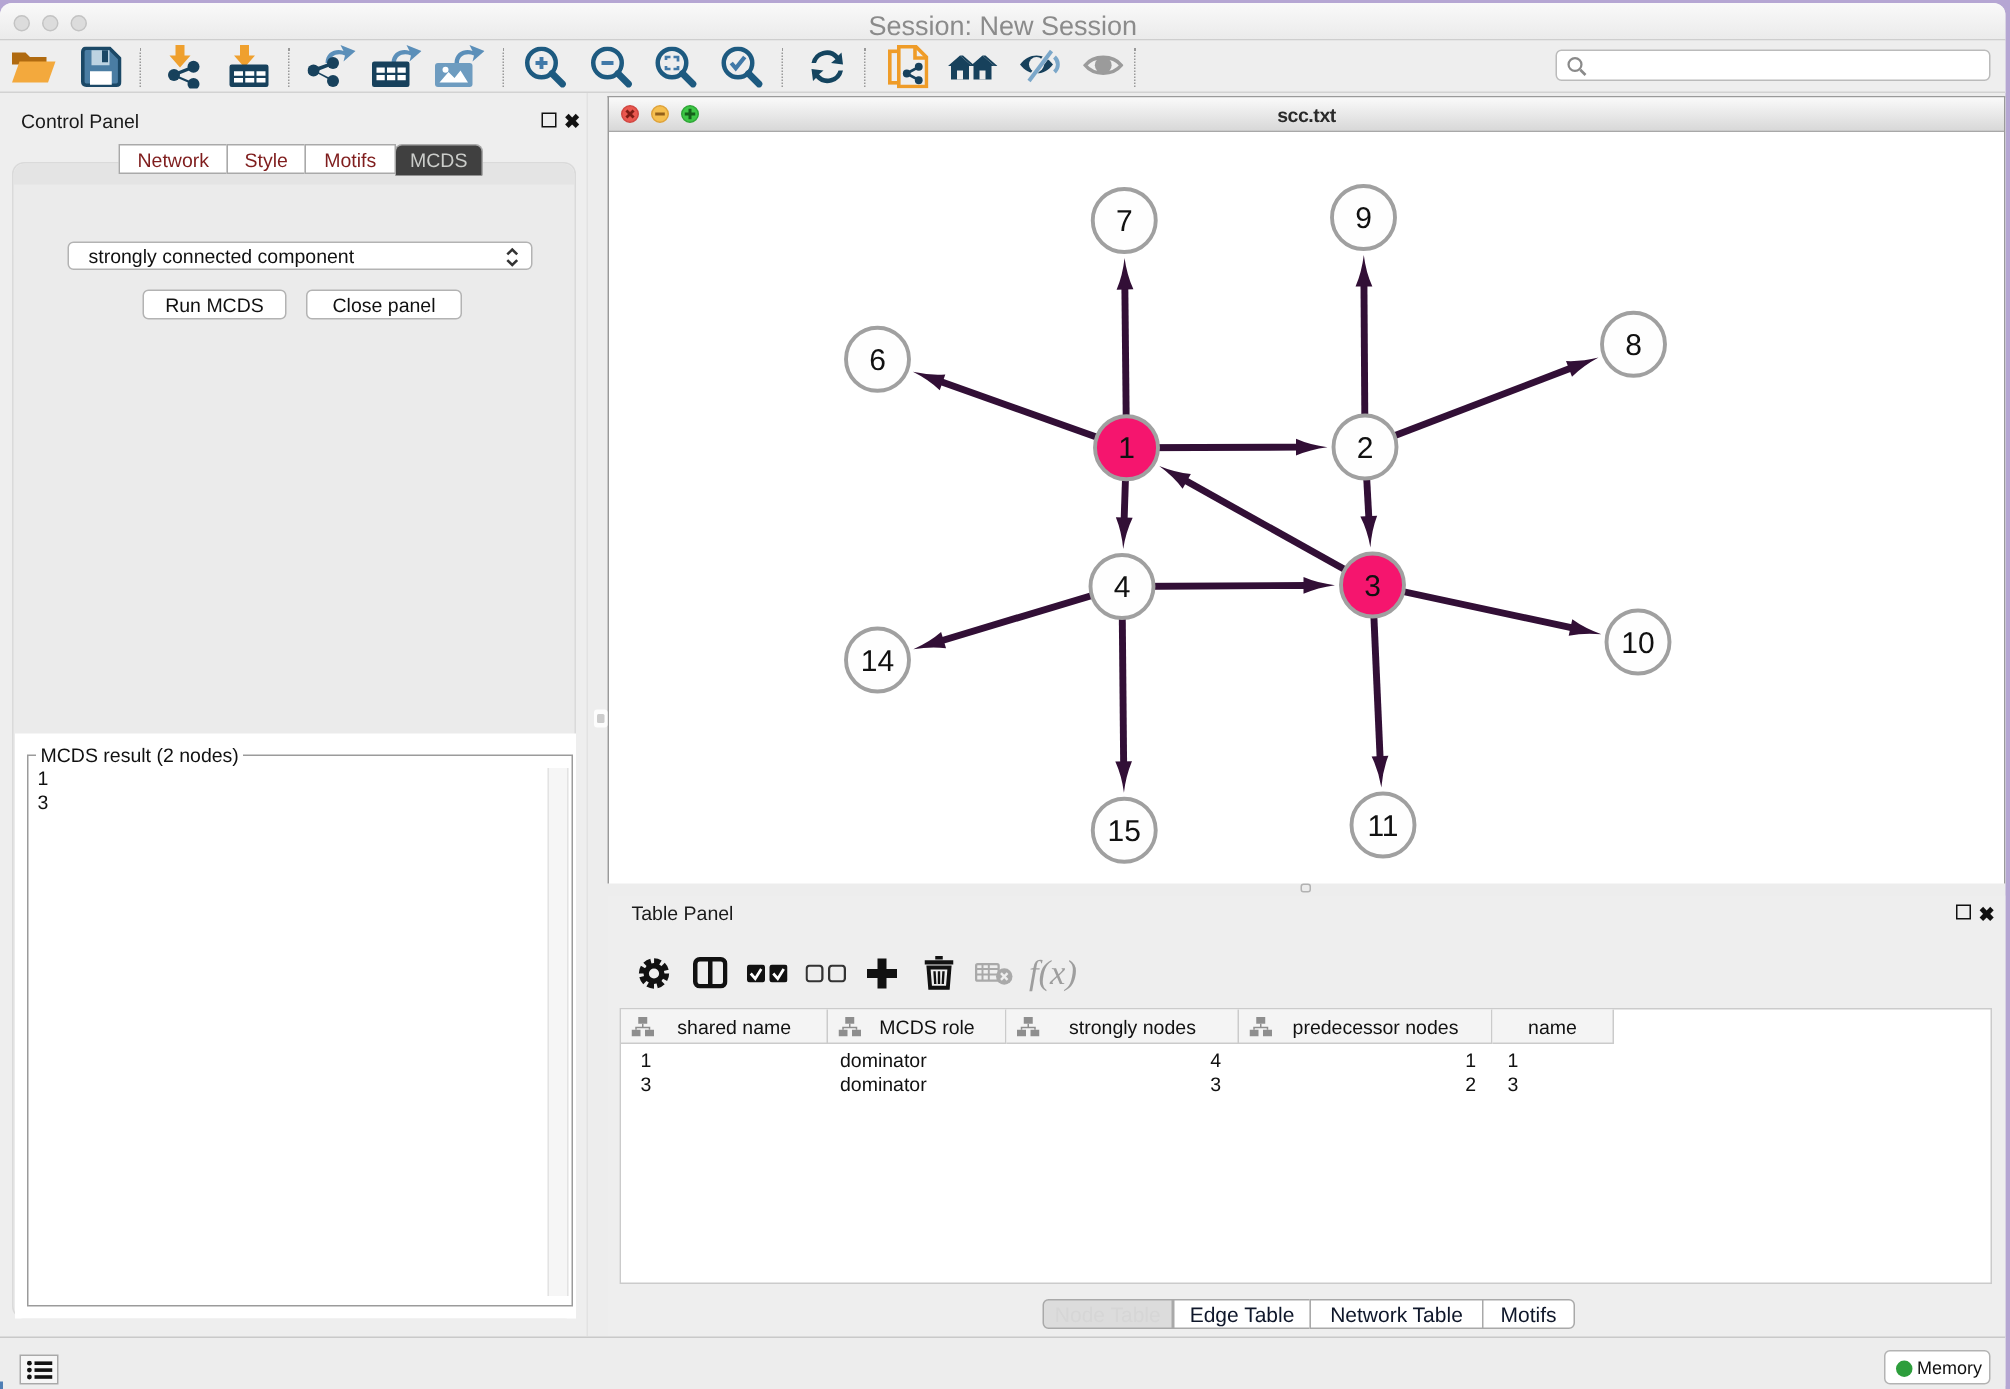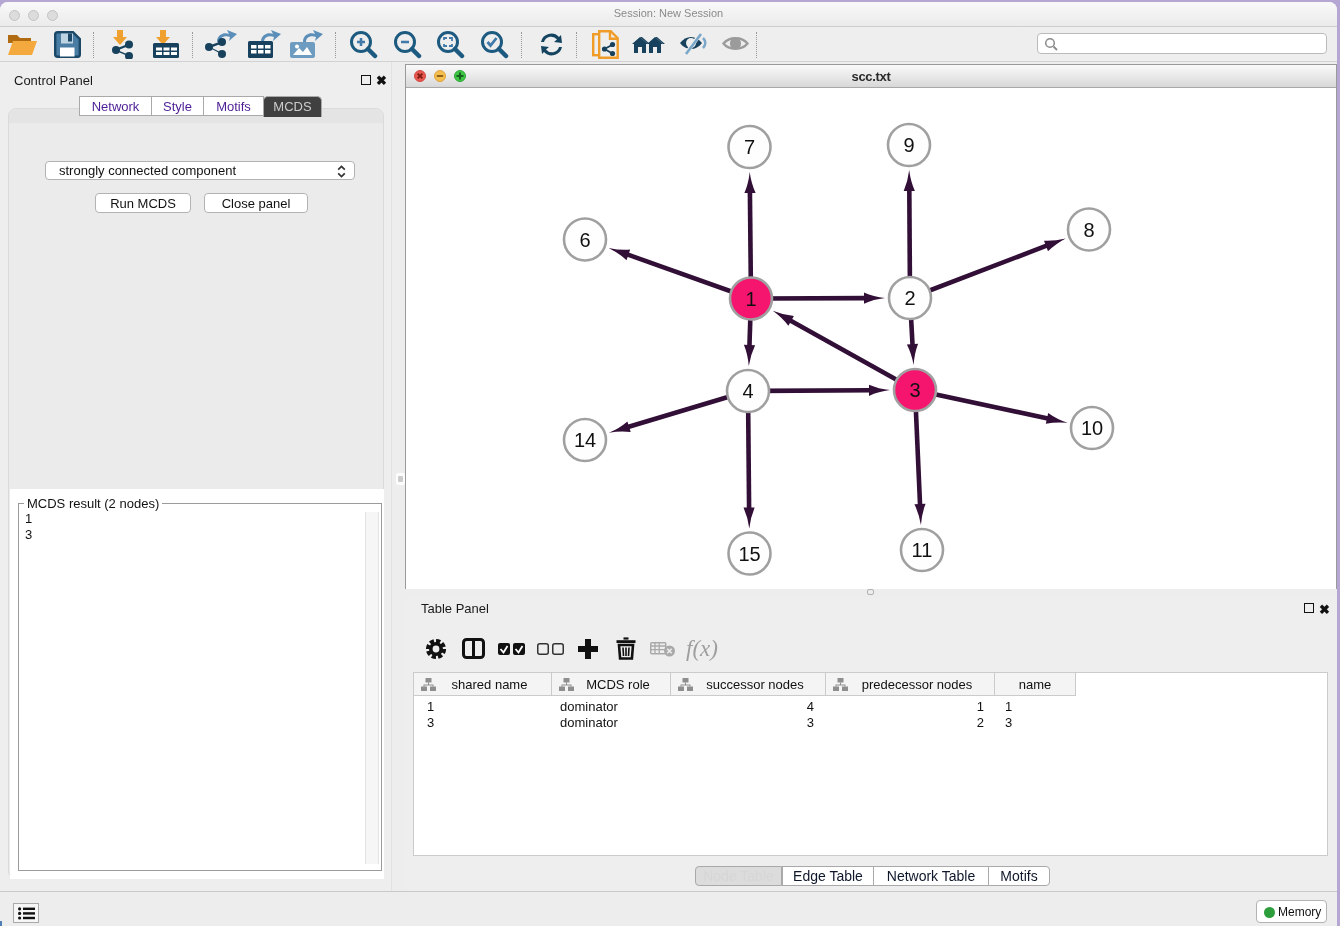--- a/index.html
+++ b/index.html
@@ -1,30 +1,30 @@
 <!DOCTYPE html>
 <html><head><meta charset="utf-8"><style>
 *{margin:0;padding:0;box-sizing:border-box;}
 html,body{width:1340px;height:926px;overflow:hidden;}
 body{background:#b5a6d3;font-family:"Liberation Sans",sans-serif;position:relative;}
 .abs{position:absolute;}
 #win{position:absolute;left:0;top:2px;width:1337px;height:924px;background:#ededed;border-radius:8px 8px 0 0;overflow:hidden;}
 #titlebar{position:absolute;left:0;top:0;width:1337px;height:25px;background:linear-gradient(#f9f9f9,#ebebeb);border-bottom:1px solid #cecece;}
 .macdot{position:absolute;top:8px;width:11px;height:11px;border-radius:50%;background:#dcdcdc;border:1px solid #c3c3c3;}
-#titletext{position:absolute;top:5px;width:100%;text-align:center;font-size:11px;color:#8b8b8b;}
+#titletext{position:absolute;top:5px;width:100%;text-align:center;font-size:18px;color:#8b8b8b;}
 #toolbar{position:absolute;left:0;top:25px;width:1337px;height:35px;background:#eeeeee;border-bottom:1px solid #d2d2d2;}
 .tsep{position:absolute;top:5px;height:26px;width:0;border-left:1px dotted #999;}
 .ticon{position:absolute;top:1px;}
 #searchbox{position:absolute;left:1037px;top:6px;width:290px;height:21px;background:#fff;border:1px solid #bbb;border-radius:4px;}
 
 #cpanel{position:absolute;left:0;top:60px;width:392px;height:829px;background:#eeeeee;border-right:1px solid #e2e2e2;}
 .paneltitle{font-size:13px;color:#1a1a1a;}
 .panelico{position:absolute;font-size:13px;color:#111;}
 #cpbox{position:absolute;left:8px;top:46px;width:376px;height:771px;background:#ebebeb;border:1px solid #dadada;border-radius:8px;}
-.cptab{position:absolute;top:34px;height:20px;background:#fff;border:1px solid #a9a9a9;font-size:13px;color:#4c1d95;text-align:center;line-height:19px;z-index:5;}
+.cptab{position:absolute;top:34px;height:20px;background:#fff;border:1px solid #a9a9a9;font-size:13px;color:#7f1d1d;text-align:center;line-height:19px;z-index:5;}
 #whiteband{position:absolute;left:1px;top:380px;width:374px;height:390px;background:#fff;}
 #grpbox{position:absolute;left:8px;top:14px;width:364px;height:368px;border:1px solid #9b9b9b;}
 #grptitle{position:absolute;left:5px;top:-8px;background:#fff;padding:0 3px;font-size:13px;color:#111;}
 
 #netwin{position:absolute;left:405px;top:62px;width:932px;height:525px;border:1px solid #9a9a9a;border-bottom:none;background:#fff;}
 #nettitle{position:absolute;left:0;top:0;width:100%;height:23px;background:linear-gradient(#fafafa,#d8d8d8);border-bottom:1px solid #a8a8a8;}
 .tl{position:absolute;top:5px;width:12px;height:12px;border-radius:50%;}
 #netname{position:absolute;top:4px;width:100%;text-align:center;font-size:13px;font-weight:bold;color:#2a2a2a;letter-spacing:-0.3px;}
 
 #tpanel{position:absolute;left:405px;top:595px;width:932px;height:294px;background:#eeeeee;}
@@ -342,21 +342,21 @@
       <svg class="treeico" style="position:absolute;left:419px;top:5px;" width="15" height="13" viewBox="0 0 15 13">
           <g fill="#8e8e8e">
             <rect x="4.5" y="0" width="6" height="4.5"></rect>
             <rect x="0" y="8.5" width="6" height="4.5"></rect>
             <rect x="9" y="8.5" width="6" height="4.5"></rect>
             <path d="M7,4.5 h1 v2 h-1 z M2.5,6.5 h10 v1 h-10 z M2.5,6.5 h1 v2 h-1 z M11.5,6.5 h1 v2 h-1 z"></path>
           </g>
         </svg>
       <div class="thcell" style="left:0;width:138px;padding-left:14px;">shared name</div>
       <div class="thcell" style="left:138px;width:119px;padding-left:14px;">MCDS role</div>
-      <div class="thcell" style="left:257px;width:155px;padding-left:14px;">successor nodes</div>
+      <div class="thcell" style="left:257px;width:155px;padding-left:14px;">strongly nodes</div>
       <div class="thcell" style="left:412px;width:169px;padding-left:14px;">predecessor nodes</div>
       <div class="thcell" style="left:581px;width:81px;">name</div>
       <div class="trow" style="left:13px;top:25px;">1</div>
       <div class="trow" style="left:146px;top:25px;">dominator</div>
       <div class="trow" style="left:257px;top:25px;width:143px;text-align:right;">4</div>
       <div class="trow" style="left:412px;top:25px;width:158px;text-align:right;">1</div>
       <div class="trow" style="left:591px;top:25px;">1</div>
       <div class="trow" style="left:13px;top:41px;">3</div>
       <div class="trow" style="left:146px;top:41px;">dominator</div>
       <div class="trow" style="left:257px;top:41px;width:143px;text-align:right;">3</div>

